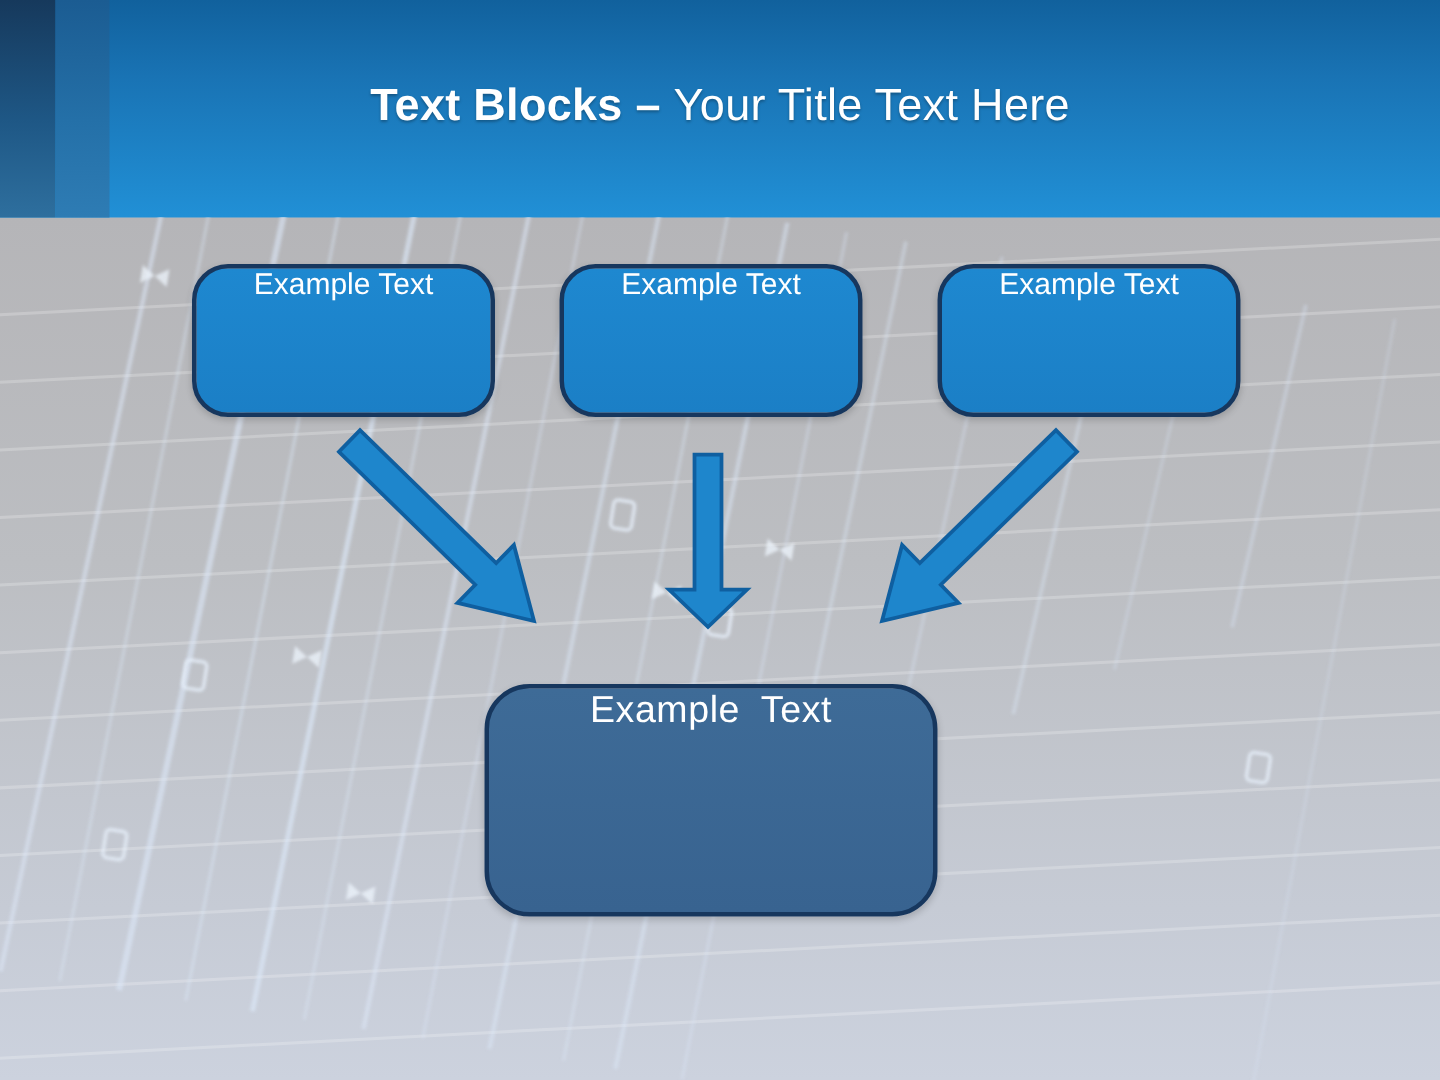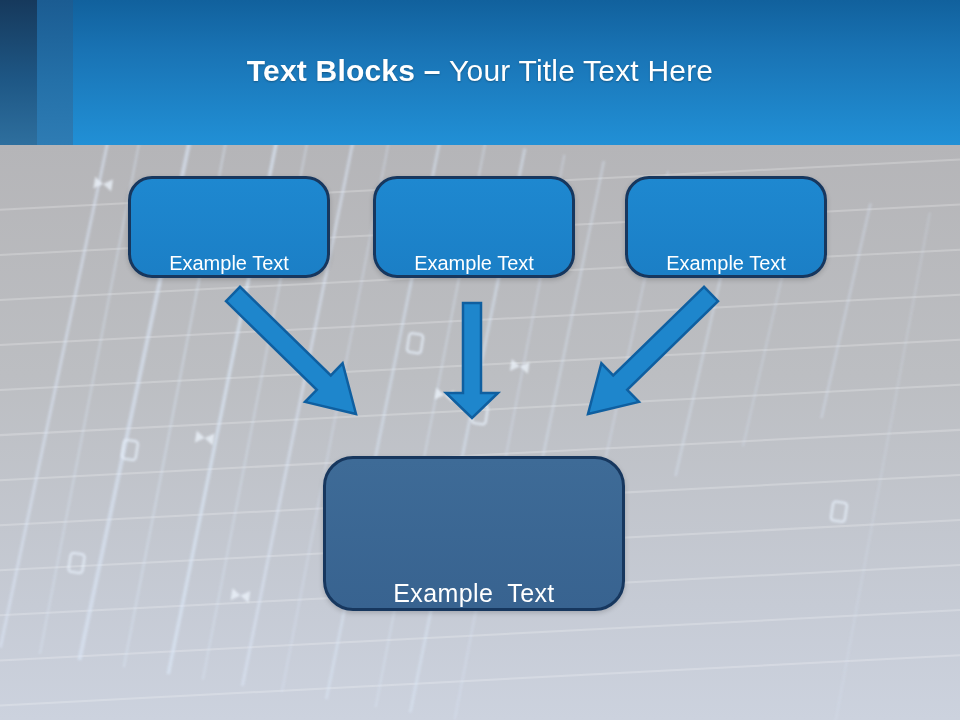--- a/index.html
+++ b/index.html
@@ -37,21 +37,21 @@
   
   .body-bg{
     position:absolute;left:0;top:145px;width:960px;height:575px;
     background:linear-gradient(180deg,#b5b5b8 0%,#bcbec2 40%,#c6cbd5 80%,#ccd2de 100%);
   }
   .texture{position:absolute;left:0;top:145px;width:960px;height:575px;}
 
   
   .block{
     position:absolute;
-    display:flex;align-items:flex-end;justify-content:center;
+    display:flex;align-items:flex-start;justify-content:center;
     color:#ffffff;text-align:center;
     border:3px solid #17375e;
     box-sizing:border-box;
     box-shadow:0 2px 5px rgba(0,0,0,.18);
   }
   .block-small{
     width:202px;height:102px;top:176px;
     background:linear-gradient(180deg,#1e88d0 0%,#1b7fc6 100%);
     border-radius:24px;
     font-size:20px;

